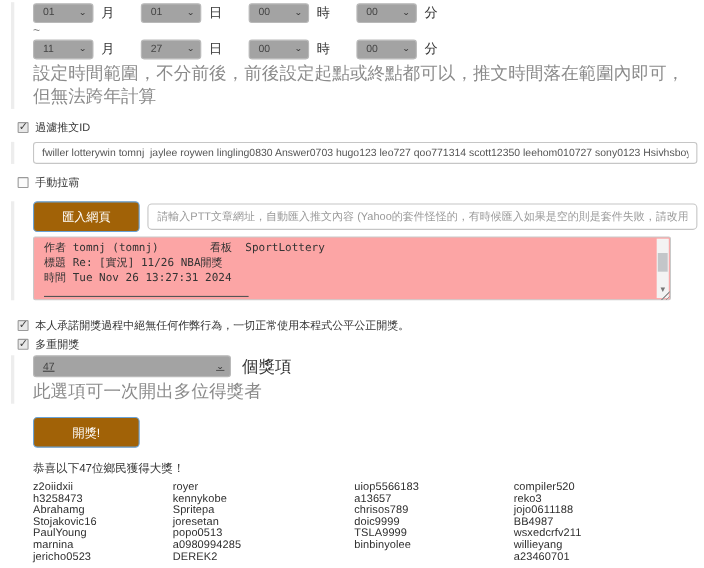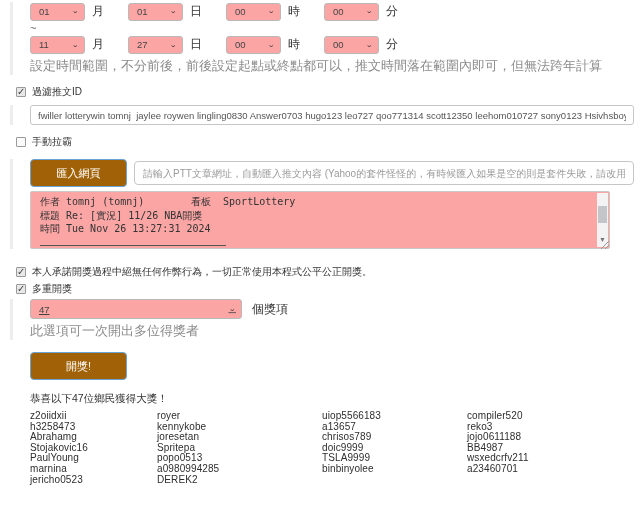--- a/index.html
+++ b/index.html
@@ -7,25 +7,25 @@
     font-family:"Liberation Sans","DejaVu Sans",sans-serif; color:#333; }
   .page { padding:2px 6px 0 8px; width:640px; }
 
   .indent { margin-left:2px; border-left:3px solid #ededed; padding-left:17px; }
   .noline { margin-left:2px; padding-left:20px; }
 
   
   .date-row { display:flex; align-items:center; height:19px; }
   .sel { display:flex; align-items:center; justify-content:space-between;
     width:55px; height:18px; border:1px solid #b9b9b9; border-radius:3px;
-    background:#fca5a5; padding:0 5px 0 8px; font-size:9.5px; color:#444; cursor:pointer; }
+    background:#a3a3a3; padding:0 5px 0 8px; font-size:9.5px; color:#444; cursor:pointer; }
   .sel .chev { font-size:9px; color:#333; line-height:1; transform:scaleY(.8); }
   .unit { font-size:12px; margin:0 24px 0 7px; color:#333; }
   .tilde { font-size:11px; color:#666; height:12px; line-height:12px; margin:1px 0 1px 0; }
-  .hint { font-size:13px; color:#8b8b8b; margin-top:3px; }
+  .hint { font-size:16px; color:#8b8b8b; margin-top:3px; }
 
   
   .cbrow { display:flex; align-items:center; margin-left:8px; }
   .cb { width:10px; height:10px; border:1px solid #9a9a9a; background:#fbfbfb;
     border-radius:1px; position:relative; cursor:pointer; flex:none; }
   .cb.checked { background:#e8e8e8; }
   .cb.checked::after { content:"✓"; position:absolute; left:0px; top:-2px;
     font-size:10px; color:#444; }
   .cbl { font-size:10px; margin-left:6px; color:#333; }
 
@@ -59,22 +59,22 @@
   .sdown { position:absolute; bottom:1px; left:1px; width:9px; text-align:center;
     font-size:7px; color:#777; cursor:pointer; font-family:"Liberation Sans",sans-serif; }
   .grip { position:absolute; right:0px; bottom:-1px; width:10px; height:10px;
     background:repeating-linear-gradient(135deg, transparent 0 2px, #9a9a9a 2px 3px);
     clip-path:polygon(100% 0, 100% 100%, 0 100%); cursor:nwse-resize; }
 
   .count-line { font-size:12px; color:#333; height:15px; }
   .count-line b { font-weight:bold; }
 
   .prize-row { display:flex; align-items:center; margin-top:3px; }
-  .sel-wide { width:212px; height:20px;text-decoration:underline; }
-  .prize-unit { font-size:12px; margin-left:10px;text-align:right; }
+  .sel-wide { width:180px; height:20px;text-decoration:underline; }
+  .prize-unit { font-size:15px; margin-left:10px;text-align:right; }
 
   .headline { font-size:10.5px; color:#333; margin:12px 0 5px 22px; }
 
   .winners { display:grid; grid-template-columns:127px 165px 145px 1fr;
     margin-left:22px; }
   .wcol { display:flex; flex-direction:column; }
   .wname { font-size:10px; line-height:10.6px; color:#2e2e2e; letter-spacing:.1px; }
 
   
   .mt2{margin-top:2px}.mt3{margin-top:3px}.mt6{margin-top:6px}.mt8{margin-top:8px}
@@ -204,37 +204,38 @@
         <div class="wname">h3258473</div>
         <div class="wname">Abrahamg</div>
         <div class="wname">Stojakovic16</div>
         <div class="wname">PaulYoung</div>
         <div class="wname">marnina</div>
         <div class="wname">jericho0523</div>
       </div>
       <div class="wcol">
         <div class="wname">royer</div>
         <div class="wname">kennykobe</div>
+        <div class="wname">Spritepa</div>
         <div class="wname">joresetan</div>
-        <div class="wname">Spritepa</div>
         <div class="wname">popo0513</div>
         <div class="wname">a0980994285</div>
         <div class="wname">DEREK2</div>
       </div>
       <div class="wcol">
         <div class="wname">uiop5566183</div>
         <div class="wname">a13657</div>
         <div class="wname">chrisos789</div>
         <div class="wname">doic9999</div>
         <div class="wname">TSLA9999</div>
         <div class="wname">binbinyolee</div>
       </div>
       <div class="wcol">
         <div class="wname">compiler520</div>
         <div class="wname">reko3</div>
         <div class="wname">jojo0611188</div>
         <div class="wname">BB4987</div>
         <div class="wname">wsxedcrfv211</div>
+        <div class="wname">willieyang</div>
         <div class="wname">a23460701</div>
       </div>
     </div>
 
 </div>
 
 </body></html>

